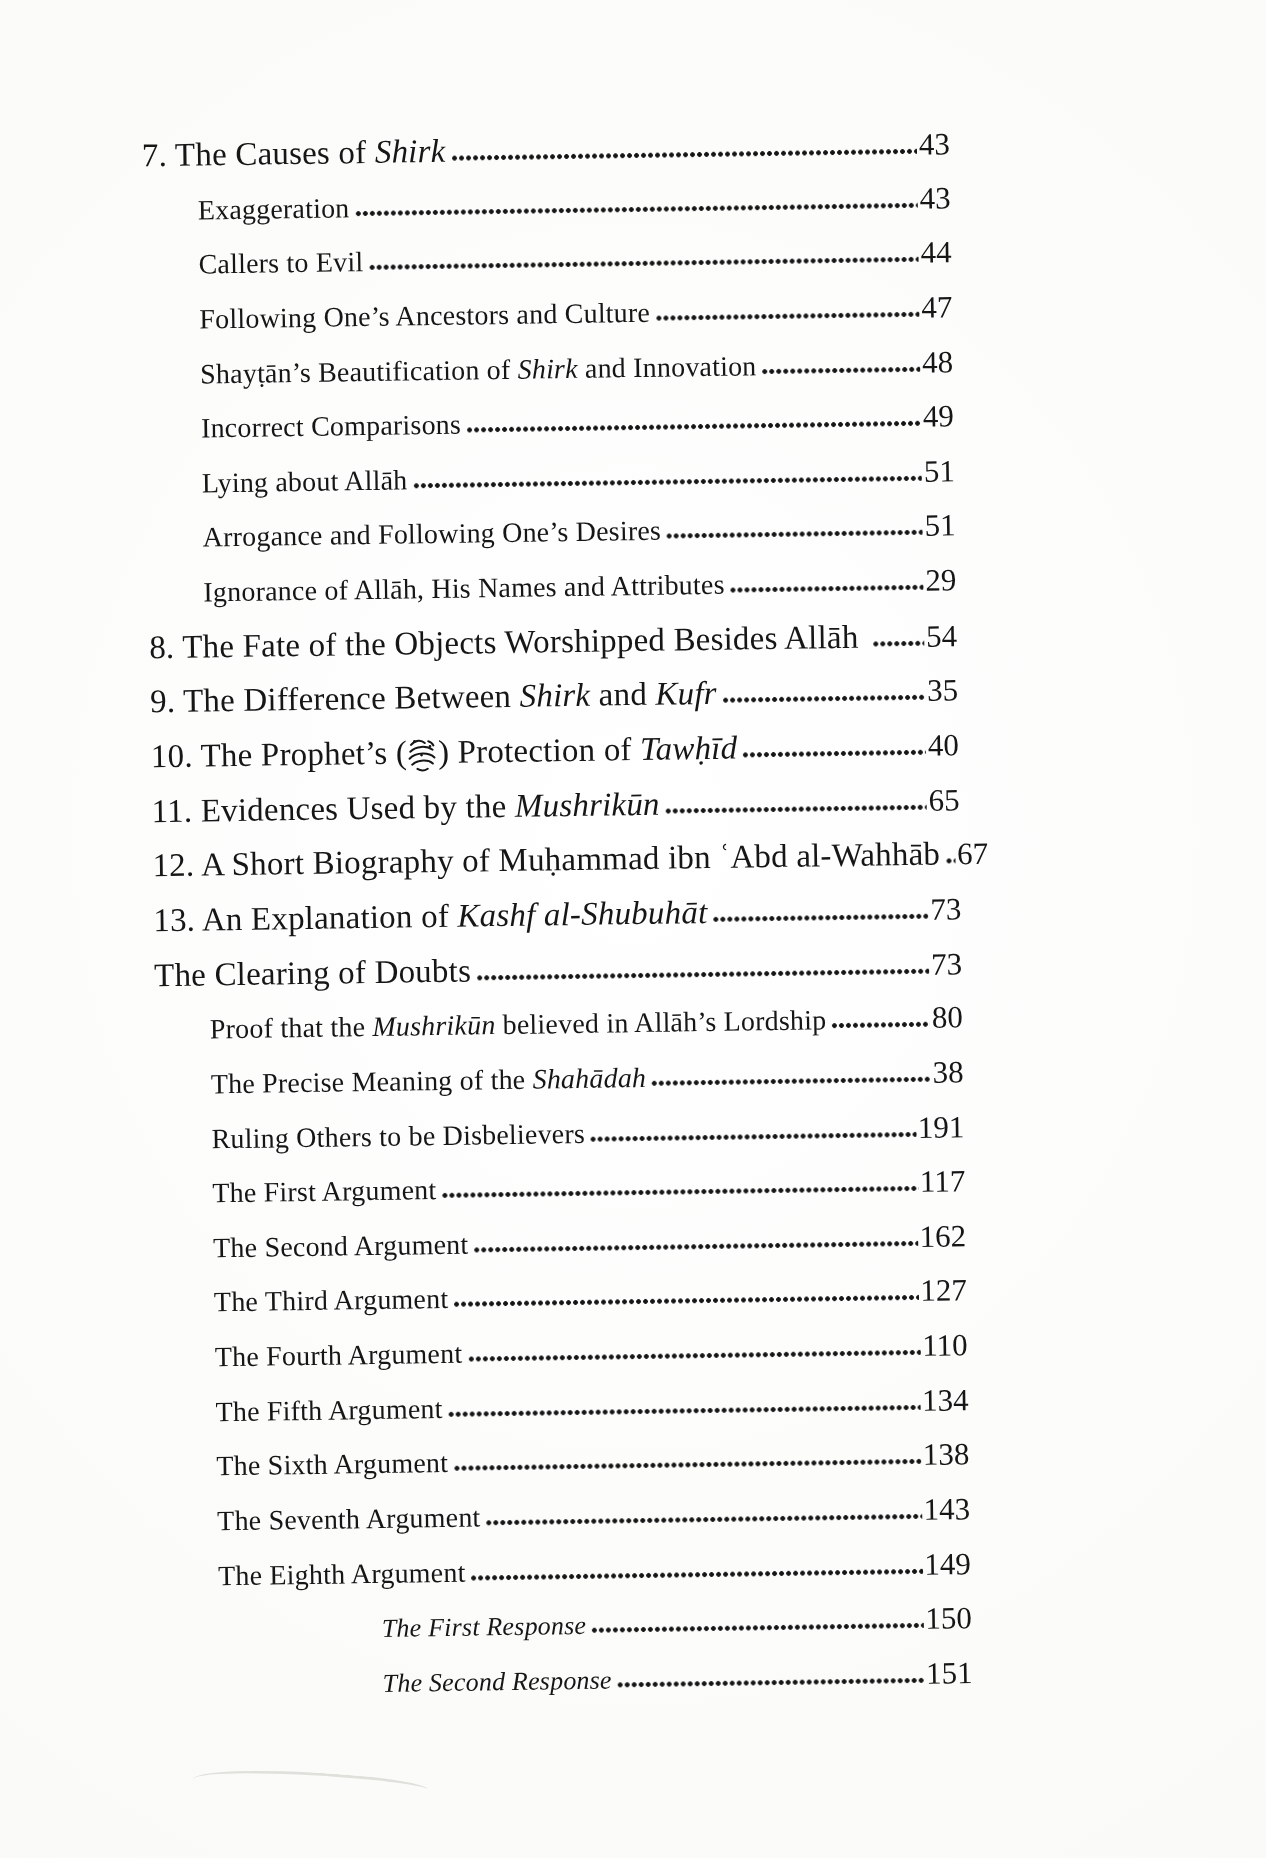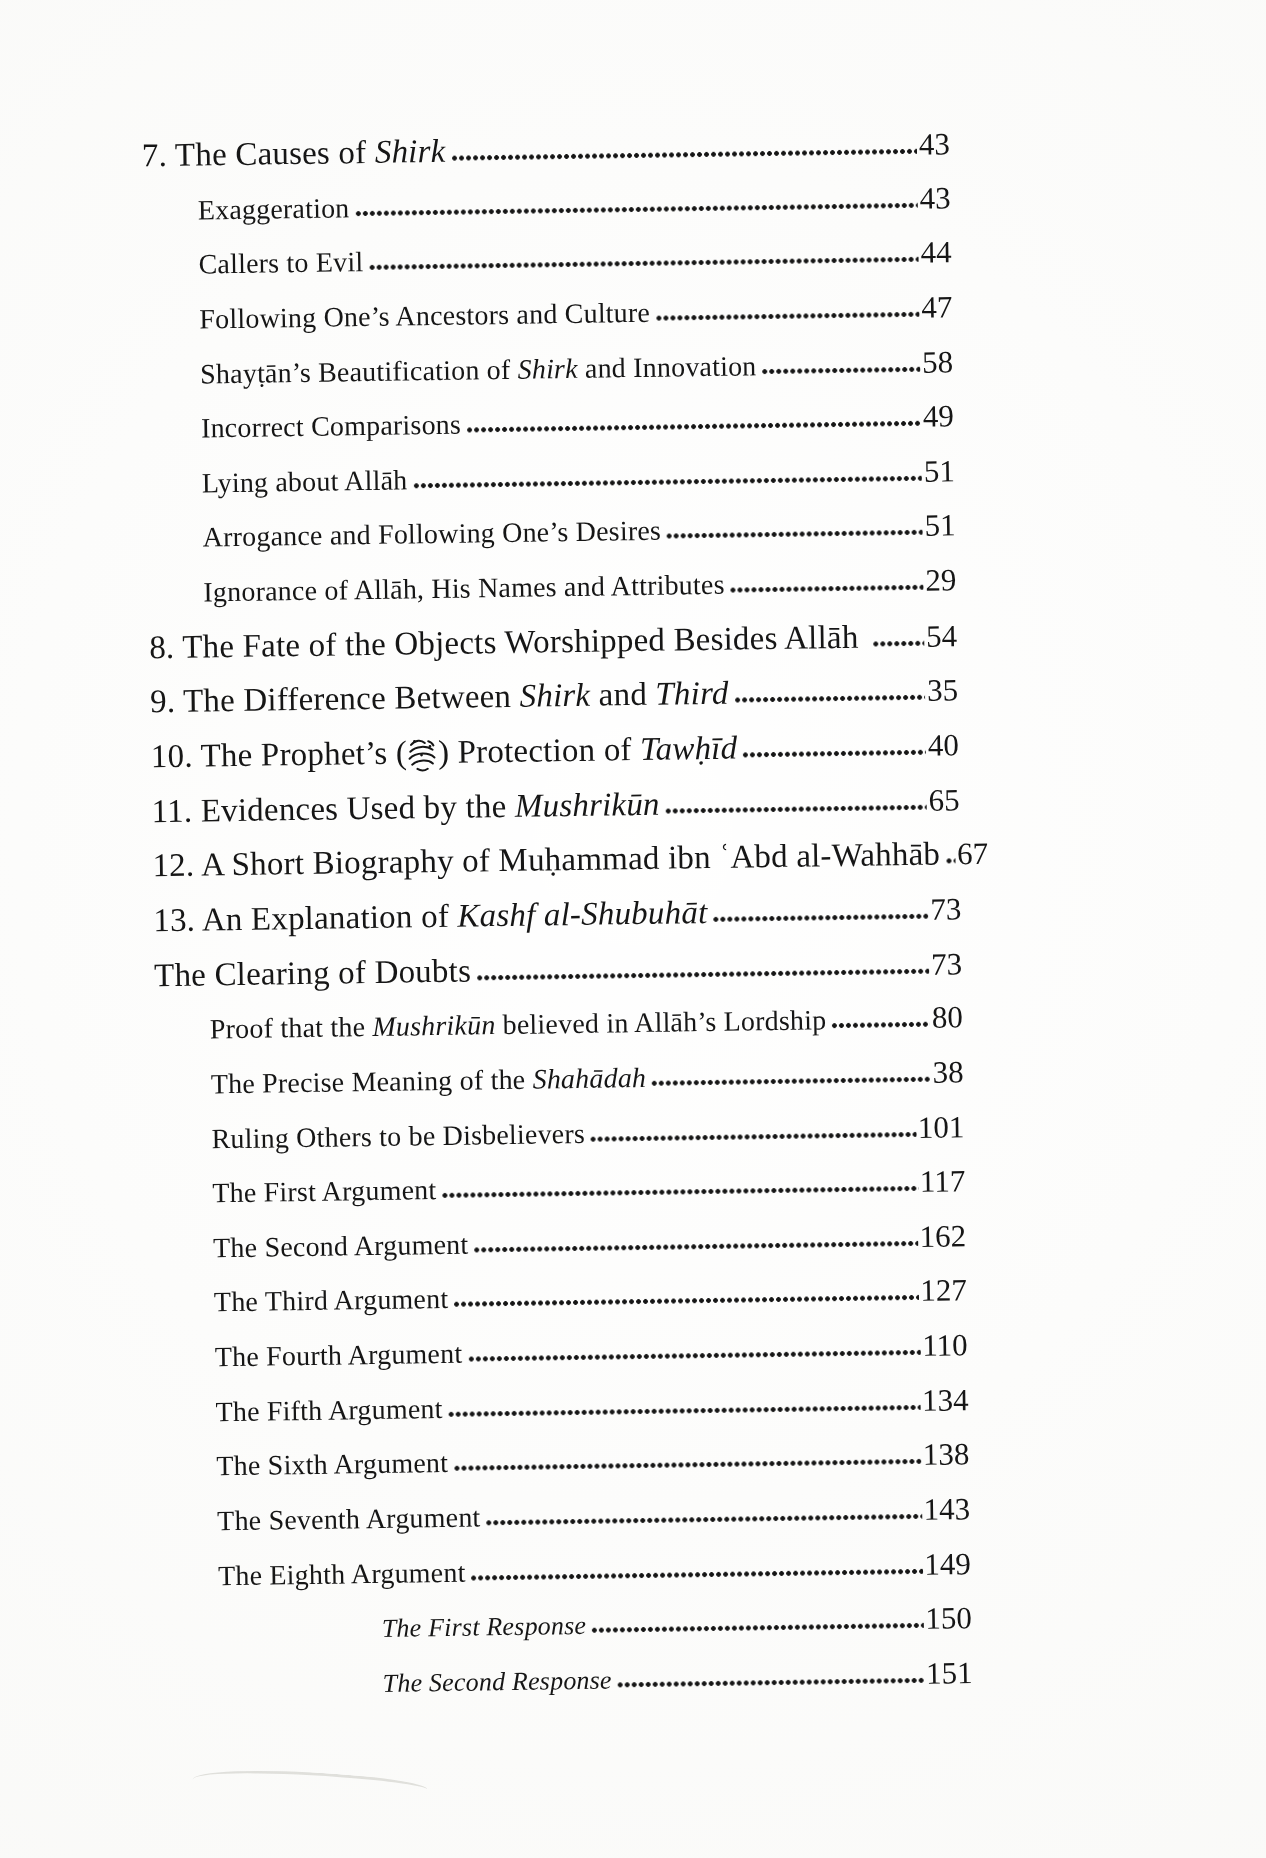--- a/index.html
+++ b/index.html
@@ -105,21 +105,21 @@
         <span class="toc-page">44</span>
       </div>
       <div class="toc-row lvl2">
         <span class="toc-label"><span>Following One’s Ancestors and Culture</span></span>
         <span class="toc-leader"></span>
         <span class="toc-page">47</span>
       </div>
       <div class="toc-row lvl2">
         <span class="toc-label"><span>Shayṭān’s Beautification of </span><span class="it">Shirk</span><span> and Innovation</span></span>
         <span class="toc-leader"></span>
-        <span class="toc-page">58</span>
+        <span class="toc-page">48</span>
       </div>
       <div class="toc-row lvl2">
         <span class="toc-label"><span>Incorrect Comparisons</span></span>
         <span class="toc-leader"></span>
         <span class="toc-page">49</span>
       </div>
       <div class="toc-row lvl2">
         <span class="toc-label"><span>Lying about Allāh</span></span>
         <span class="toc-leader"></span>
         <span class="toc-page">51</span>
@@ -133,21 +133,21 @@
         <span class="toc-label"><span>Ignorance of Allāh, His Names and Attributes</span></span>
         <span class="toc-leader"></span>
         <span class="toc-page">29</span>
       </div>
       <div class="toc-row lvl1">
         <span class="toc-label"><span>8. The Fate of the Objects Worshipped Besides Allāh </span></span>
         <span class="toc-leader"></span>
         <span class="toc-page">54</span>
       </div>
       <div class="toc-row lvl1">
-        <span class="toc-label"><span>9. The Difference Between </span><span class="it">Shirk</span><span> and </span><span class="it">Third</span></span>
+        <span class="toc-label"><span>9. The Difference Between </span><span class="it">Shirk</span><span> and </span><span class="it">Kufr</span></span>
         <span class="toc-leader"></span>
         <span class="toc-page">35</span>
       </div>
       <div class="toc-row lvl1">
         <span class="toc-label"><span>10. The Prophet’s (</span><span class="pbuh"><svg viewBox="0 0 36 40" aria-hidden="true">
               <g fill="none" stroke="#161616" stroke-width="2.3" stroke-linecap="round">
                 <path d="M5 9 C10 3 17 3 21 7"></path>
                 <path d="M25 5 q4 1 6 5"></path>
                 <path d="M4 17 C11 10 23 10 30 15"></path>
                 <path d="M3 25 C11 17 26 18 32 24"></path>
@@ -189,21 +189,21 @@
         <span class="toc-page">80</span>
       </div>
       <div class="toc-row lvl2">
         <span class="toc-label"><span>The Precise Meaning of the </span><span class="it">Shahādah</span></span>
         <span class="toc-leader"></span>
         <span class="toc-page">38</span>
       </div>
       <div class="toc-row lvl2">
         <span class="toc-label"><span>Ruling Others to be Disbelievers</span></span>
         <span class="toc-leader"></span>
-        <span class="toc-page">101</span>
+        <span class="toc-page">191</span>
       </div>
       <div class="toc-row lvl2">
         <span class="toc-label"><span>The First Argument</span></span>
         <span class="toc-leader"></span>
         <span class="toc-page">117</span>
       </div>
       <div class="toc-row lvl2">
         <span class="toc-label"><span>The Second Argument</span></span>
         <span class="toc-leader"></span>
         <span class="toc-page">162</span>

